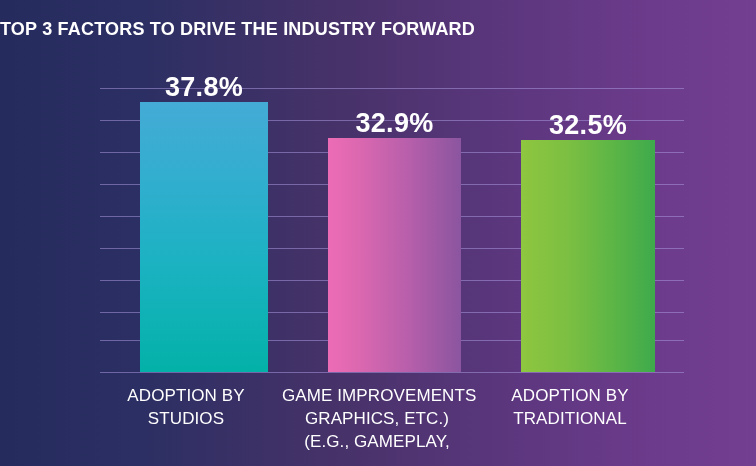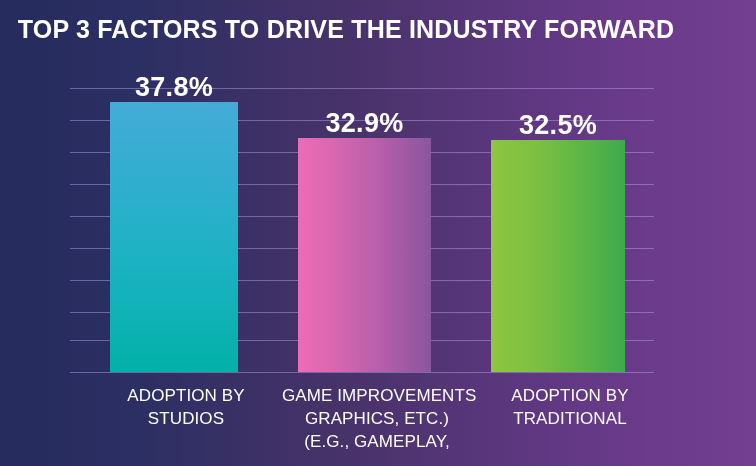--- a/index.html
+++ b/index.html
@@ -20,33 +20,32 @@
     background: linear-gradient(90deg, #262B5E 0%, #2B2F63 18%, #473269 45%, #5E3780 70%, #6C3B8B 86%, #733F91 100%);
     overflow: hidden;
   }
 
   
   #chart-title {
     position: absolute;
     left: 0;
     top: 16px;
     width: 692px;
-    text-align: center;
     color: #FFFFFF;
-    font-size: 25px;
+    font-size: 18px;
     font-weight: bold;
     letter-spacing: 0.2px;
     line-height: 26px;
     white-space: nowrap;
   }
 
   
   #plot-area {
     position: absolute;
-    left: 70px;
+    left: 100px;
     top: 84px;
     width: 584px;
     height: 290px;
   }
 
   
   #gridlines {
     position: absolute;
     left: 0;
     top: 0;

